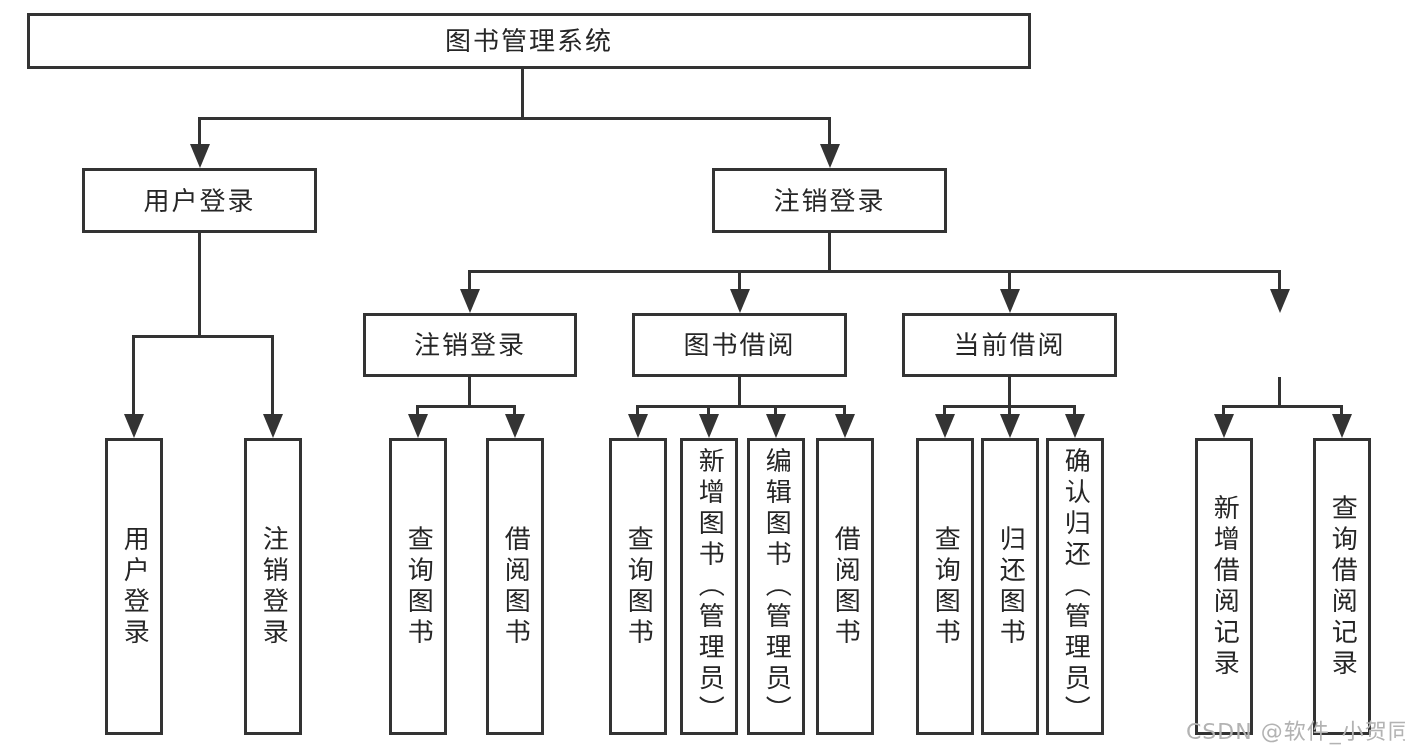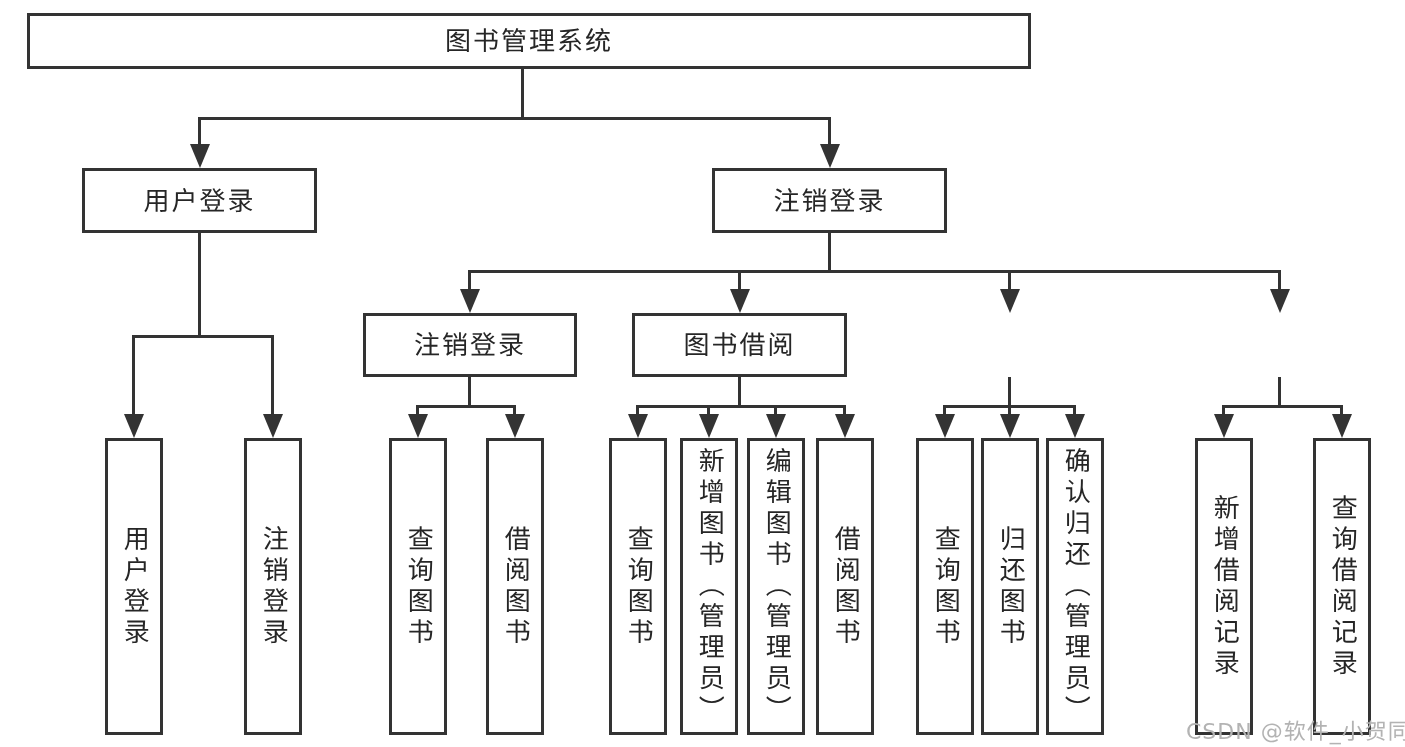--- a/index.html
+++ b/index.html
@@ -104,20 +104,21 @@
       <div class="arrow" style="left: 1332px; top: 414px;"></div>
     </div>
 
   <div class="box h" style="left:27px;top:13px;width:1004px;height:56px">图书管理系统</div>
 
   <div class="box h" style="left:82px;top:168px;width:235px;height:65px">用户登录</div>
   <div class="box h" style="left:712px;top:168px;width:235px;height:65px">注销登录</div>
 
   <div class="box h" style="left:363px;top:313px;width:214px;height:64px">注销登录</div>
   <div class="box h" style="left:632px;top:313px;width:215px;height:64px">图书借阅</div>
+  <div class="box h" style="left:902px;top:313px;width:215px;height:64px">当前借阅</div>
 
   <div class="box v" style="left:105px;top:438px;width:58px;height:297px">用户登录</div>
   <div class="box v" style="left:244px;top:438px;width:58px;height:297px">注销登录</div>
 
   <div class="box v" style="left:389px;top:438px;width:58px;height:297px">查询图书</div>
   <div class="box v" style="left:486px;top:438px;width:58px;height:297px">借阅图书</div>
 
   <div class="box v" style="left:609px;top:438px;width:58px;height:297px">查询图书</div>
   <div class="box v" style="left:680px;top:438px;width:58px;height:297px">新增图书（管理员）</div>
   <div class="box v" style="left:747px;top:438px;width:58px;height:297px">编辑图书（管理员）</div>

